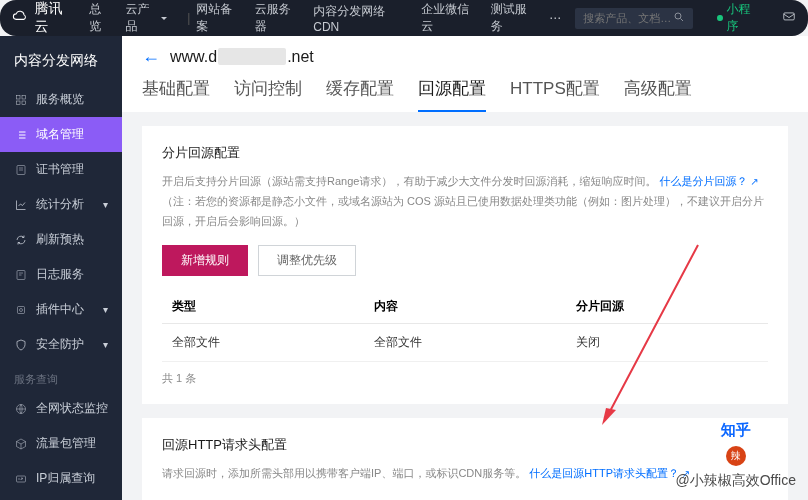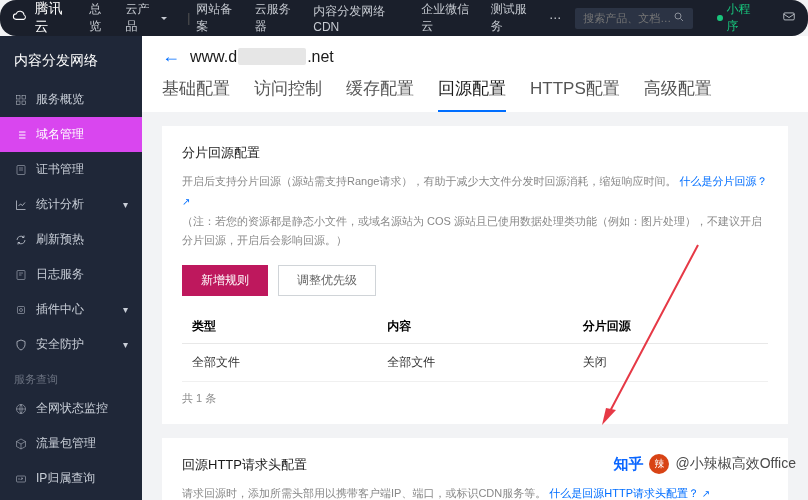--- a/index.html
+++ b/index.html
@@ -12,24 +12,24 @@
 .topnav .gap { margin-left: 6px; margin-right: 6px; color: #555; }
 .topnav .right { margin-left: auto; display: flex; align-items: center; gap: 24px; }
 .search-box { background: #2b3344; border-radius: 2px; padding: 3px 8px; display: flex; align-items: center; color: #8a8f99; width: 130px; }
 .search-box input { background: transparent; border: none; outline: none; color: #c6cad1; font-size: 11px; width: 90px; }
 .search-box .search-icon { margin-left: auto; }
 .mini-prog { display: flex; align-items: center; gap: 4px; color: #18c47c; }
 .mini-prog .dot { width: 6px; height: 6px; background: #18c47c; border-radius: 50%; }
 .msg-icon { position: relative; }
 
 .shell { display: flex; height: 464px; }
-.sidebar { width: 142px; background: #1f2738; color: #c9cfd8; flex-shrink: 0; padding-top: 8px; }
+.sidebar { width: 122px; background: #1f2738; color: #c9cfd8; flex-shrink: 0; padding-top: 8px; }
 .sidebar .title { color: #fff; font-size: 14px; font-weight: 500; padding: 8px 14px 12px; }
 .side-item { display: flex; align-items: center; padding: 9px 14px; cursor: pointer; font-size: 12px; }
-.side-item.active { background: #d946ef; color: #fff; }
+.side-item.active { background: #8b5cf6; color: #fff; }
 .side-item .icn { width: 14px; height: 14px; margin-right: 8px; display: inline-flex; align-items: center; justify-content: center; }
 .side-item .icn svg { stroke: currentColor; }
 .side-item.dd .arr { margin-left: auto; font-size: 10px; }
 .side-section-label { color: #6b7280; font-size: 11px; padding: 10px 14px 4px; }
 
 .main { flex: 1; background: #f2f3f5; overflow: hidden; display: flex; flex-direction: column; }
 .page-head { background: #fff; padding: 10px 20px 0; }
 .page-title-row { display: flex; align-items: center; gap: 10px; margin-bottom: 10px; }
 .back-arrow { color: #006eff; font-size: 18px; cursor: pointer; }
 .domain { font-size: 16px; font-weight: 500; color: #1a1a1a; }
@@ -49,21 +49,21 @@
 .btn.primary { background: #be185d; color: #fff; }
 .btn.secondary { background: #fff; border-color: #d0d4d8; color: #666; }
 .tbl { width: 100%; border-collapse: collapse; font-size: 12px; }
 .tbl th { text-align: left; padding: 8px 10px; color: #000000; font-weight: 700; border-bottom: 1px solid #e8e8e8; }
 .tbl td { padding: 10px 10px; border-bottom: 1px solid #f0f0f0; color: #333; }
 .pager { color: #888; font-size: 11px; margin-top: 9px; }
 .arrow-annot { position: absolute; right: 100px; top: 240px; pointer-events: none; }
 .arrow-annot svg line { stroke: #e63946; stroke-width: 2; }
 .arrow-annot svg polygon { fill: #e63946; }
 
-.watermark { position: absolute; right: 12px; bottom: 26px; display: flex; align-items: center; gap: 6px; color: #4a4a4a; font-size: 14px; }
+.watermark { position: absolute; right: 12px; bottom: 10px; display: flex; align-items: center; gap: 6px; color: #4a4a4a; font-size: 14px; flex-direction: column; }
 .watermark .zh { color: #0a66ff; font-weight: bold; font-size: 15px; }
 .watermark .avatar { width: 20px; height: 20px; background: #d84315; border-radius: 50%; display: inline-flex; align-items: center; justify-content: center; color: #fff; font-size: 10px; }
 </style>
 </head>
 <body>
 
 <div class="topnav">
   <div class="logo">
     <svg width="18" height="18" viewBox="0 0 24 24" fill="none">
         <path d="M6 14a4 4 0 0 1 0-8 6 6 0 0 1 11.5 1.5A3.5 3.5 0 0 1 17 14H6z" stroke="#fff" stroke-width="1.5"></path>

